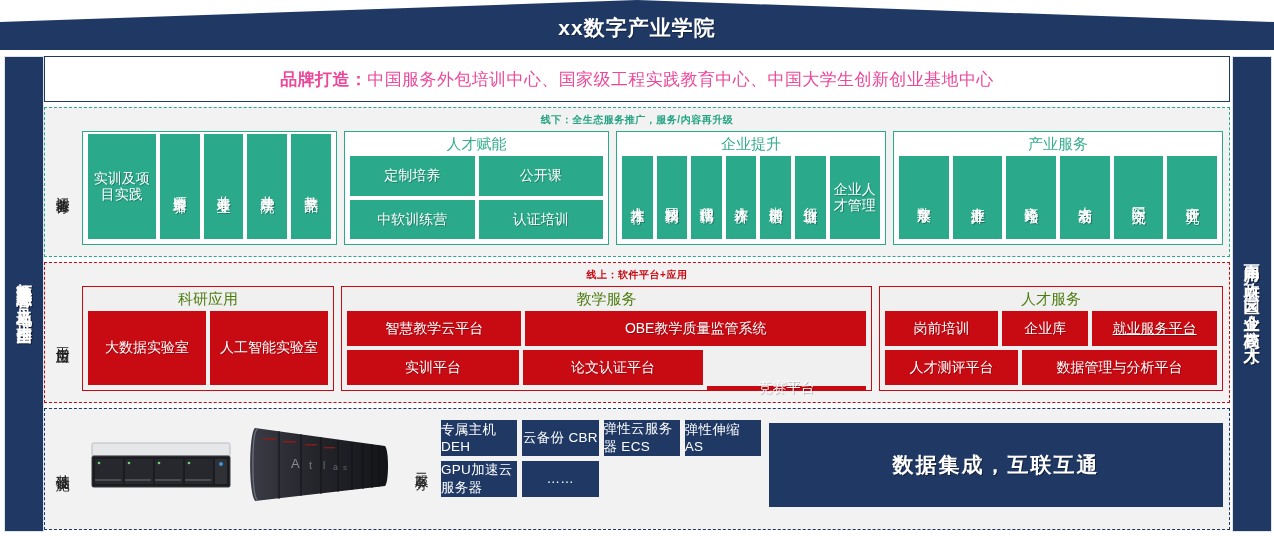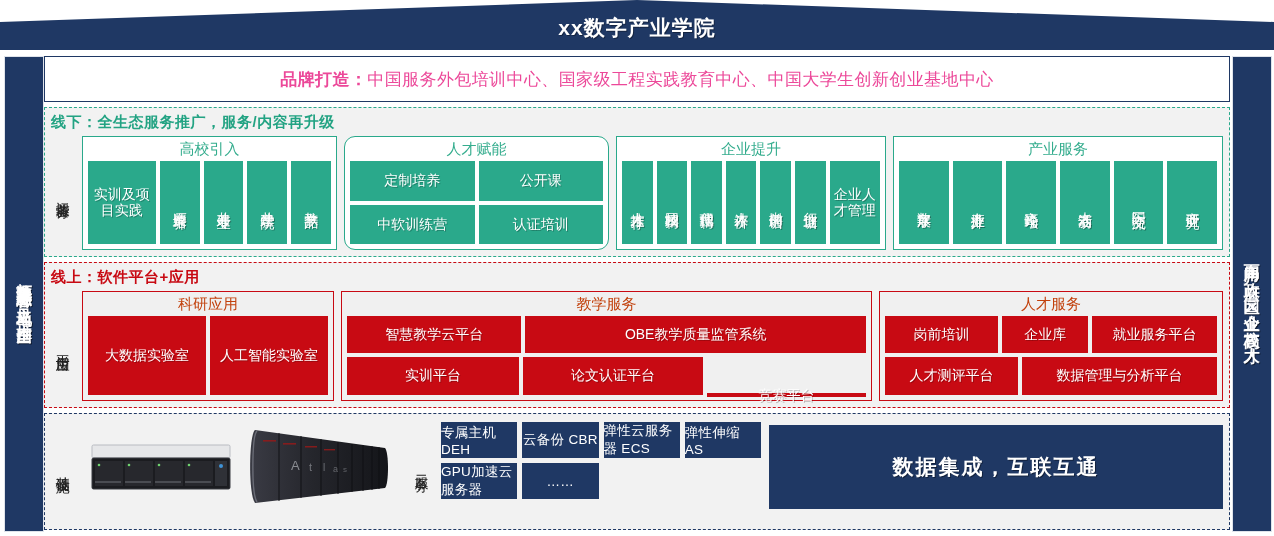--- a/index.html
+++ b/index.html
@@ -48,21 +48,21 @@
     color:#ec4899;font-size:17px;letter-spacing:.4px;white-space:nowrap;
   }
   .brand b{font-weight:bold;}
 
   
   .band{position:relative;background:#f2f2f2;padding:4px 6px 6px 6px;box-sizing:border-box;}
   .band-green{border:1.6px dashed #2aa98b;}
   .band-red{border:1.6px dashed #c80a13;}
   .band-blue{border:1.6px dashed #1f3864;}
   .band-title{
-    font-size:15px;font-weight:bold;letter-spacing:.5px;
+    text-align:center;font-size:10px;font-weight:bold;letter-spacing:.5px;
     margin:1px 0 4px 0;
   }
   .t-green{color:#23a383;}
   .t-red{color:#c80a13;}
 
   .band-body{display:flex;align-items:stretch;gap:7px;height:calc(100% - 24px);}
   .vlabel{
     flex:0 0 24px;display:flex;align-items:center;justify-content:center;
     writing-mode:vertical-rl;text-orientation:upright;
     font-size:14px;line-height:1.05;letter-spacing:1px;color:#222;
@@ -70,21 +70,21 @@
 
   
   .panel{
     background:#ffffff;box-sizing:border-box;
     display:flex;flex-direction:column;padding:2px 5px 5px 5px;
   }
   .panel-green{border:1px solid #2aa98b;}
   .panel-red{border:1px solid #c80a13;background:#f0f0f0;}
   .panel-head{text-align:center;font-size:15px;line-height:19px;margin-bottom:3px;}
   .ph-green{color:#35ad8e;}
-  .ph-red{color:#c2410c;}
+  .ph-red{color:#4d7c0f;}
   .panel-grid{flex:1;display:flex;gap:4px;min-height:0;}
   .panel-rows{flex:1;display:flex;flex-direction:column;gap:4px;min-height:0;}
   .row{flex:1;display:flex;gap:4px;min-height:0;}
 
   
   .tile{
     display:flex;align-items:center;justify-content:center;text-align:center;
     color:#ffffff;box-sizing:border-box;line-height:1.1;
     text-shadow:1px 1px 0 rgba(0,0,0,.25);
   }
@@ -92,21 +92,21 @@
   .tile-r{background:#c80a13;}
   .v-tile{
     writing-mode:vertical-rl;text-orientation:upright;
     font-size:14px;letter-spacing:1px;padding:3px 0;
   }
   .h-tile{font-size:14px;padding:2px 4px;}
   .wrap2{font-size:14px;}
 
   
   .p-gx{flex:0 0 255px;}
-  .p-rf{flex:0 0 265px;border-radius:11px;}
+  .p-rf{flex:0 0 265px;}
   .p-qy{flex:0 0 270px;}
   .p-cy{flex:1;}
 
   
   .p-ky{flex:0 0 252px;}
   .p-jx{flex:1;}
   .p-rc{flex:0 0 344px;}
 
   
   .infra-body{display:flex;align-items:center;gap:8px;height:calc(100% - 6px);}
@@ -172,21 +172,20 @@
       <b>品牌打造：</b>
       <span>中国服务外包培训中心、国家级工程实践教育中心、中国大学生创新创业基地中心</span>
     </div>
 
     <div class="band band-green" style="flex:0 0 150px;">
       <div class="band-title t-green">线下：全生态服务推广，服务/内容再升级</div>
       <div class="band-body">
         <div class="vlabel">运营服务</div>
 
         <div class="panel panel-green p-gx">
-          <div class="panel-head ph-green">高校引入</div>
           <div class="panel-grid">
             <div class="tile tile-g wrap2" style="flex:1.55;font-size:14px;padding:2px 3px;">实训及项目实践</div>
             <div class="tile tile-g v-tile" style="flex:1;">师资培养</div>
             <div class="tile tile-g v-tile" style="flex:1;">共建专业</div>
             <div class="tile tile-g v-tile" style="flex:1;">共建学院</div>
             <div class="tile tile-g v-tile" style="flex:1;">教学产品</div>
           </div>
         </div>
 
         <div class="panel panel-green p-rf">
@@ -257,21 +256,21 @@
             </div>
           </div>
         </div>
 
         <div class="panel panel-red p-rc">
           <div class="panel-head ph-red">人才服务</div>
           <div class="panel-rows">
             <div class="row">
               <div class="tile tile-r h-tile" style="flex:1.08;">岗前培训</div>
               <div class="tile tile-r h-tile" style="flex:.8;">企业库</div>
-              <div class="tile tile-r h-tile" style="flex:1.2;">就业服务平台</div>
+              <div class="tile tile-r h-tile" style="flex:1.2;text-decoration:underline;">就业服务平台</div>
             </div>
             <div class="row">
               <div class="tile tile-r h-tile" style="flex:1;">人才测评平台</div>
               <div class="tile tile-r h-tile" style="flex:1.5;">数据管理与分析平台</div>
             </div>
           </div>
         </div>
       </div>
     </div>
 

